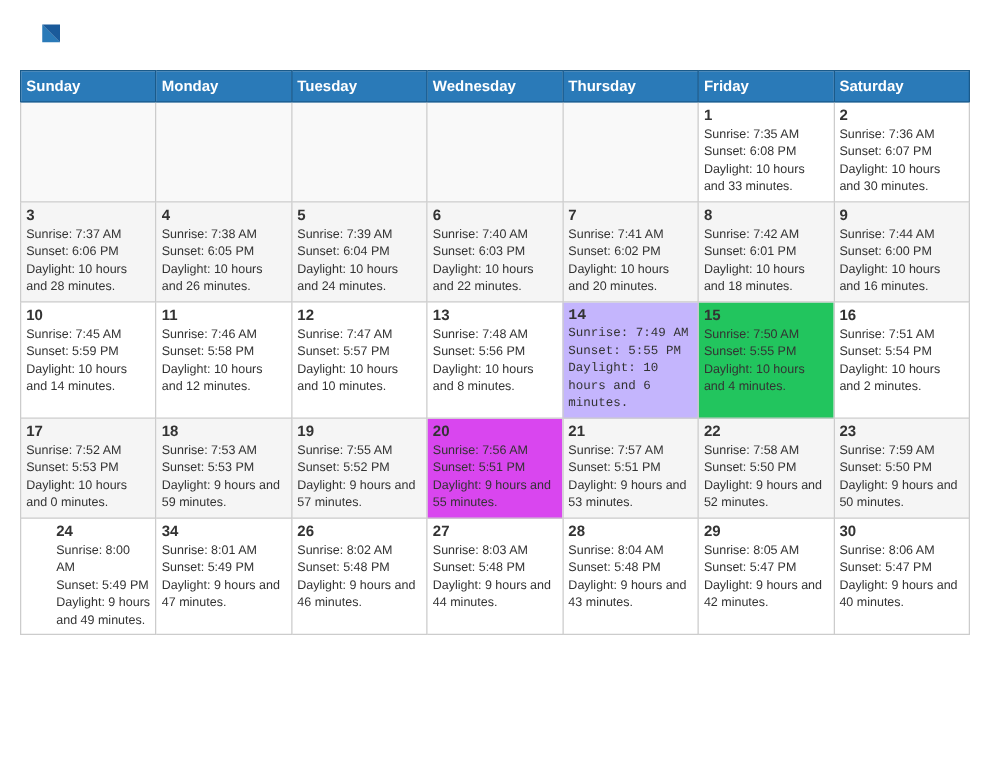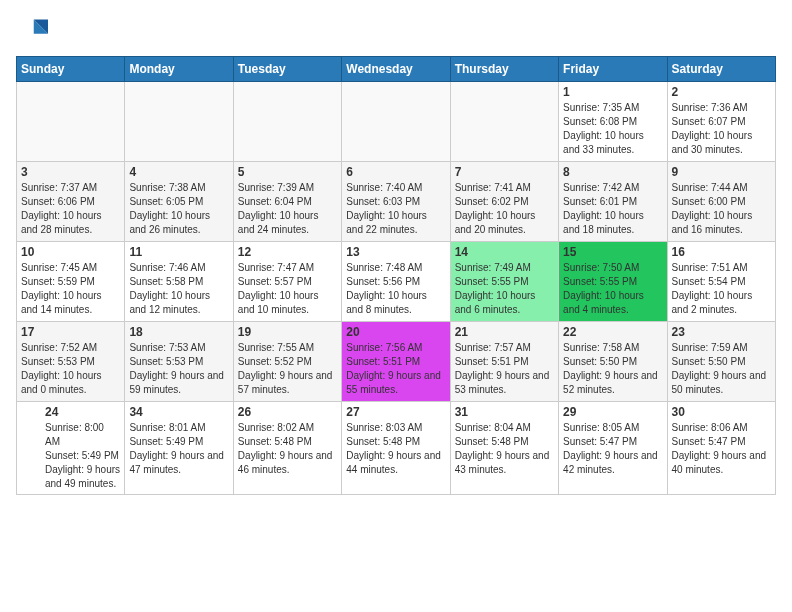--- a/index.html
+++ b/index.html
@@ -187,21 +187,21 @@
           <div class="day-info">Sunrise: 7:46 AM<br>Sunset: 5:58 PM<br>Daylight: 10 hours and 12 minutes.</div>
         </td>
         <td style="background: rgb(255, 255, 255);">
           <span class="day-number">12</span>
           <div class="day-info">Sunrise: 7:47 AM<br>Sunset: 5:57 PM<br>Daylight: 10 hours and 10 minutes.</div>
         </td>
         <td style="background: rgb(255, 255, 255);">
           <span class="day-number">13</span>
           <div class="day-info">Sunrise: 7:48 AM<br>Sunset: 5:56 PM<br>Daylight: 10 hours and 8 minutes.</div>
         </td>
-        <td style="background: #86efac;">
+        <td style="background: #c4b5fd; font-family: Liberation Mono, monospace;">
           <span class="day-number">14</span>
           <div class="day-info">Sunrise: 7:49 AM<br>Sunset: 5:55 PM<br>Daylight: 10 hours and 6 minutes.</div>
         </td>
         <td style="background: #22c55e; margin-top: 13px;">
           <span class="day-number">15</span>
           <div class="day-info">Sunrise: 7:50 AM<br>Sunset: 5:55 PM<br>Daylight: 10 hours and 4 minutes.</div>
         </td>
         <td style="background: rgb(255, 255, 255);">
           <span class="day-number">16</span>
           <div class="day-info">Sunrise: 7:51 AM<br>Sunset: 5:54 PM<br>Daylight: 10 hours and 2 minutes.</div>
@@ -248,21 +248,21 @@
         </td>
         <td style="background: rgb(255, 255, 255);">
           <span class="day-number">26</span>
           <div class="day-info">Sunrise: 8:02 AM<br>Sunset: 5:48 PM<br>Daylight: 9 hours and 46 minutes.</div>
         </td>
         <td style="background: rgb(255, 255, 255);">
           <span class="day-number">27</span>
           <div class="day-info">Sunrise: 8:03 AM<br>Sunset: 5:48 PM<br>Daylight: 9 hours and 44 minutes.</div>
         </td>
         <td style="background: rgb(255, 255, 255);">
-          <span class="day-number">31</span>
+          <span class="day-number">28</span>
           <div class="day-info">Sunrise: 8:04 AM<br>Sunset: 5:48 PM<br>Daylight: 9 hours and 43 minutes.</div>
         </td>
         <td style="background: rgb(255, 255, 255);">
           <span class="day-number">29</span>
           <div class="day-info">Sunrise: 8:05 AM<br>Sunset: 5:47 PM<br>Daylight: 9 hours and 42 minutes.</div>
         </td>
         <td style="background: rgb(255, 255, 255);">
           <span class="day-number">30</span>
           <div class="day-info">Sunrise: 8:06 AM<br>Sunset: 5:47 PM<br>Daylight: 9 hours and 40 minutes.</div>
         </td>

